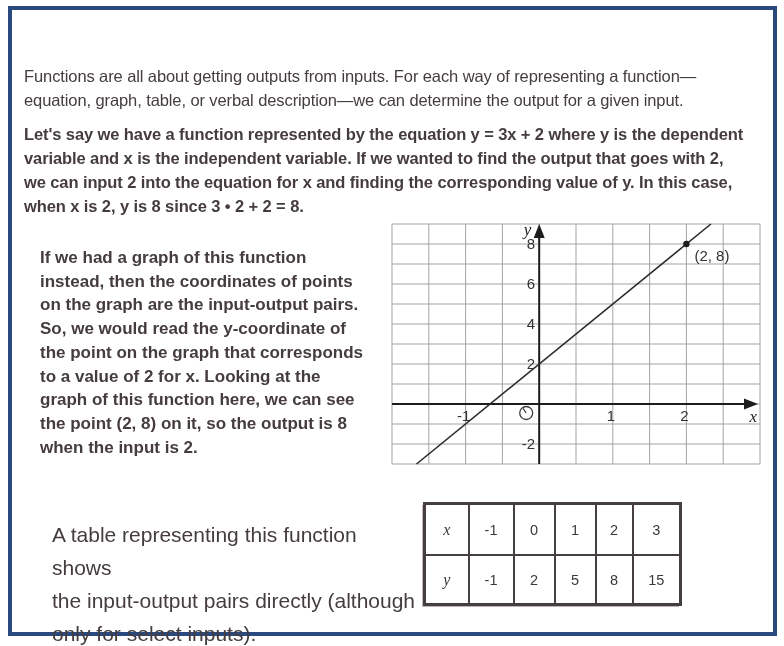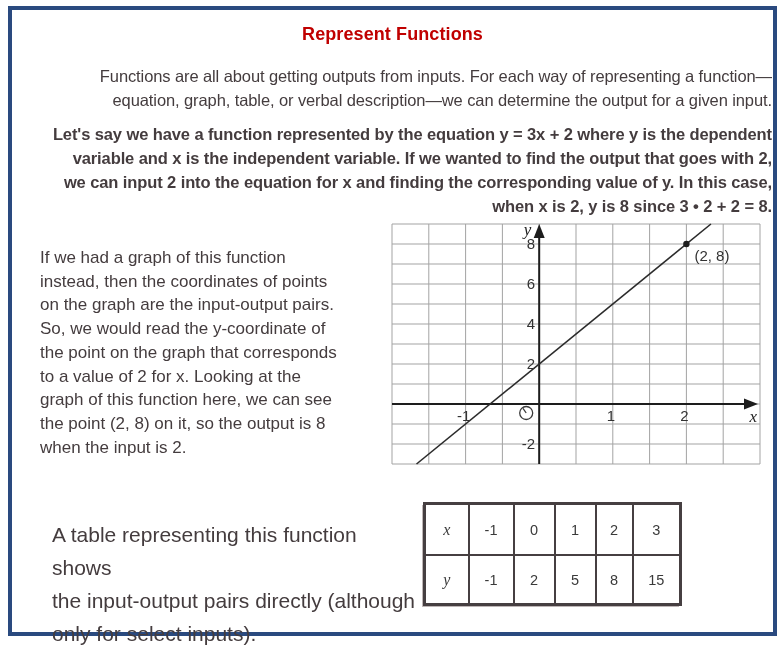--- a/index.html
+++ b/index.html
@@ -9,45 +9,44 @@
   }
   .frame{
     position:absolute;left:8px;top:6px;width:761px;height:622px;
     border:4px solid #2a4a7f;background:#ffffff;
   }
   .page-title{
     position:absolute;left:0;top:14px;width:100%;text-align:center;
     font-size:18px;font-weight:bold;color:#c00000;letter-spacing:0.1px;margin:0;
   }
   .p{white-space:pre-line;position:absolute;}
-  .p-intro{font-size:16.5px;line-height:24px;left:12px;width:748px;letter-spacing:-0.1px;text-align:right;}
+  .p-intro{font-size:16.5px;line-height:24px;left:12px;width:748px;letter-spacing:-0.1px;}
   .p-intro1{top:54px;}
   .p-intro2{top:112px;font-weight:bold;}
-  .p-graph{left:28px;top:236px;width:356px;font-size:17px;line-height:23.7px;}
+  .p-graph{left:28px;top:236px;width:356px;font-size:17px;line-height:23.7px;font-weight:bold;}
   .p-table1{left:40px;top:508px;width:368px;font-size:21px;line-height:33px;}
   .p-table2{left:40px;top:572px;width:368px;font-size:17px;line-height:23.5px;}
   .graph-wrap{position:absolute;left:379px;top:208px;width:372px;height:252px;}
   .fn-table{
     position:absolute;left:411px;top:492px;border-collapse:collapse;
     border:3px solid #463f41;box-shadow:-2px 2px 0 -1px #beb6b6;background:#fff;
   }
   .fn-table td{
     border:2px solid #463f41;text-align:center;vertical-align:middle;
     font-size:14.5px;color:#3a3a3a;padding:0;
   }
   .fn-table tr:first-child td{border-bottom-width:1px;height:49px;}
   .fn-table tr:last-child td{height:47px;}
   .fn-table td.var{font-family:"Liberation Serif",serif;font-style:italic;font-size:16px;}
 </style>
 </head>
 <body>
 
 <div class="frame">
 
-  <h1 class="page-title">Represent Functions</h1>
 
   <div class="p p-intro p-intro1">Functions are all about getting outputs from inputs. For each way of representing a function—
 equation, graph, table, or verbal description—we can determine the output for a given input.</div>
   <div class="p p-intro p-intro2">Let's say we have a function represented by the equation  y = 3x + 2 where y is the dependent
 variable and x is the independent variable. If we wanted to find the output that goes with 2,
 we can input 2 into the equation for x and finding the corresponding value of y. In this case,
 when x is 2,  y is 8 since 3 • 2 + 2 = 8.</div>
 
   <div class="p p-graph">If we had a graph of this function
 instead, then the coordinates of points

